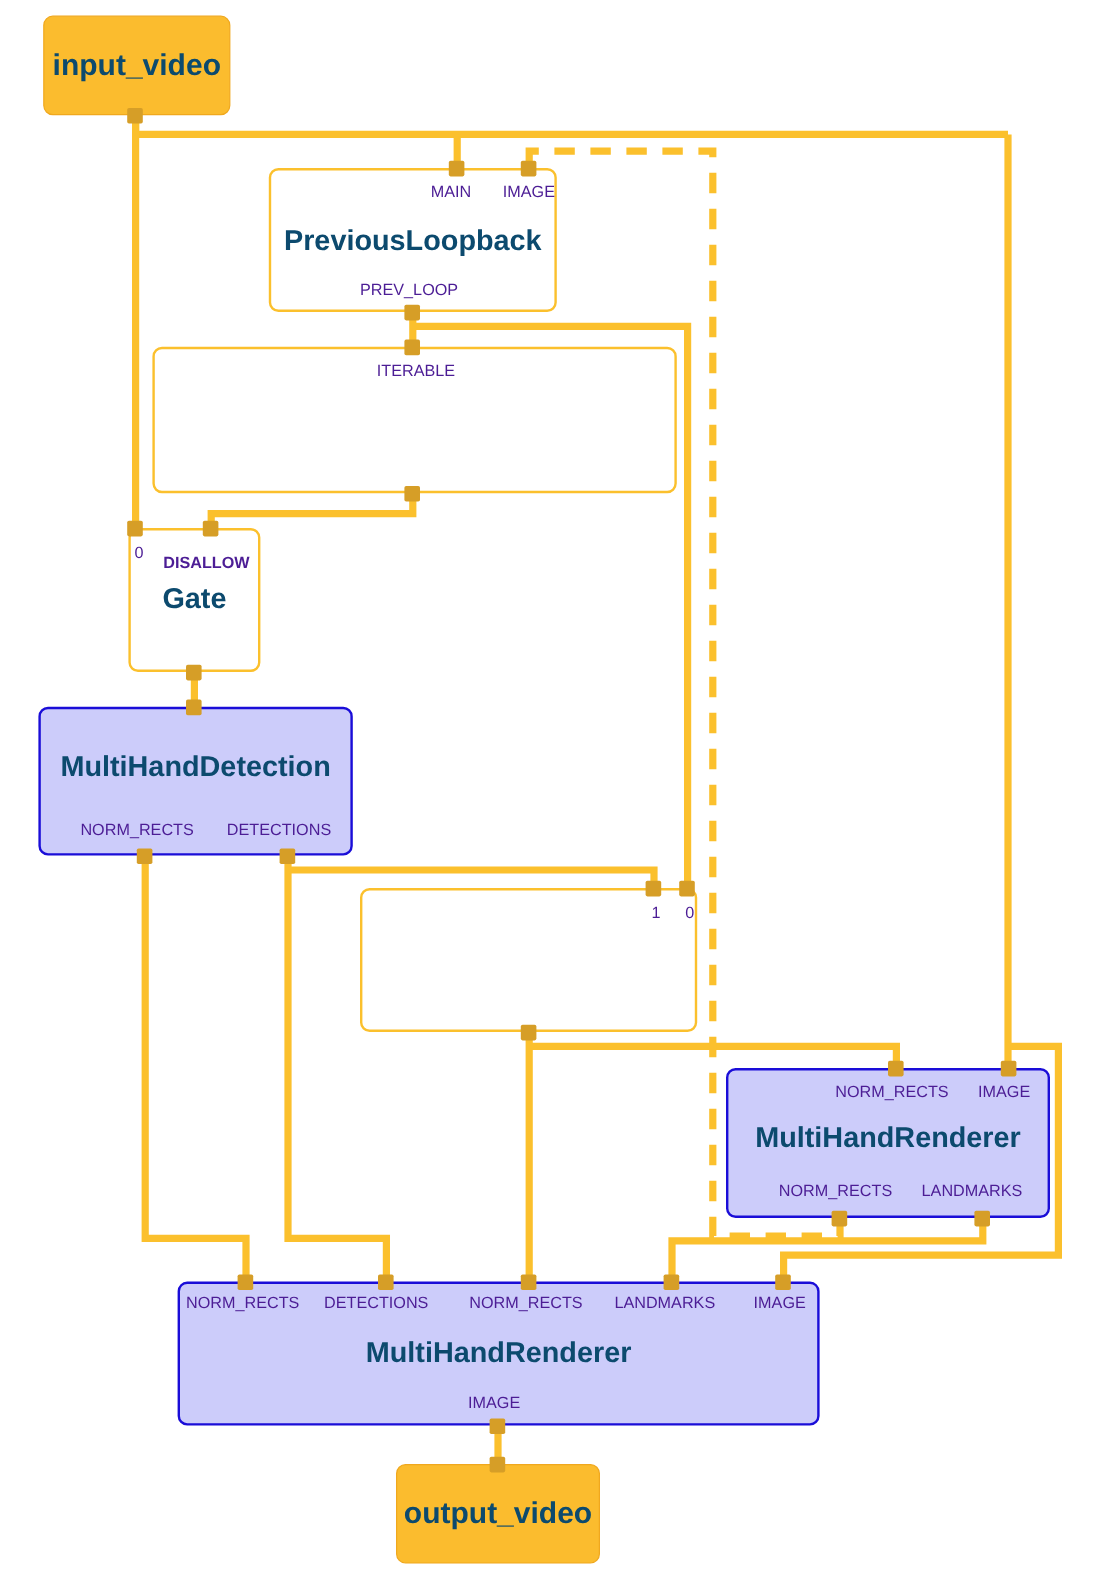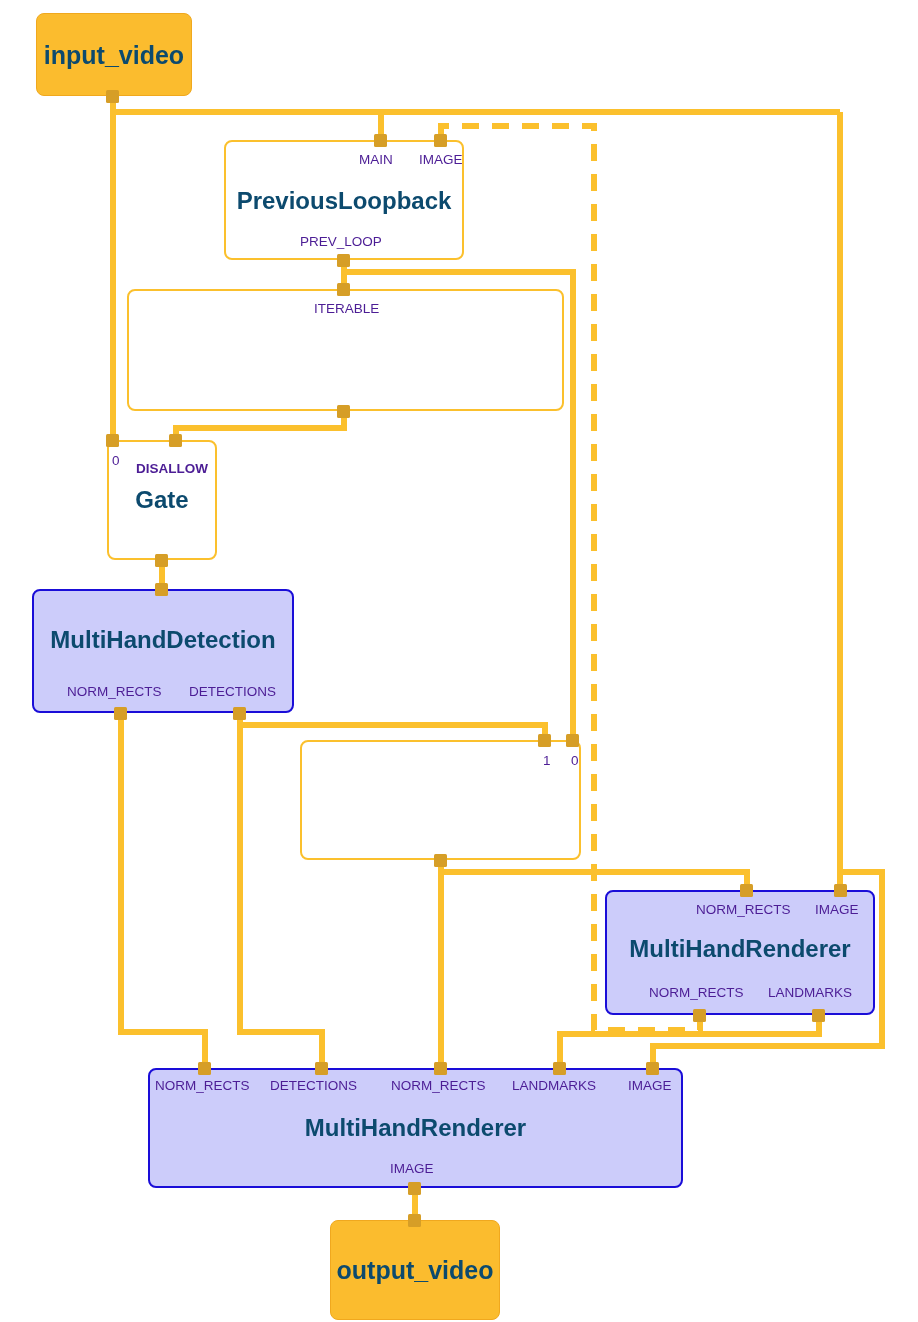--- a/index.html
+++ b/index.html
@@ -127,18 +127,18 @@
     <div class="plabel" style="left:478px;top:9px;">IMAGE</div>
     <div class="plabel" style="left:240px;top:92px;">IMAGE</div>
   </div>
   <div class="port" style="left:198px;top:1062px;"></div>
   <div class="port" style="left:315px;top:1062px;"></div>
   <div class="port" style="left:434px;top:1062px;"></div>
   <div class="port" style="left:553px;top:1062px;"></div>
   <div class="port" style="left:646px;top:1062px;"></div>
   <div class="port" style="left:408px;top:1182px;"></div>
 
-  <div class="node io-node" style="left:330px;top:1220px;width:170px;height:100px;">
+  <div class="node io-node" style="left:330px;top:1220px;width:170px;height:83px;">
     <div class="title">output_video</div>
   </div>
   <div class="port" style="left:408px;top:1214px;"></div>
 
 </div>
 
 </body></html>

